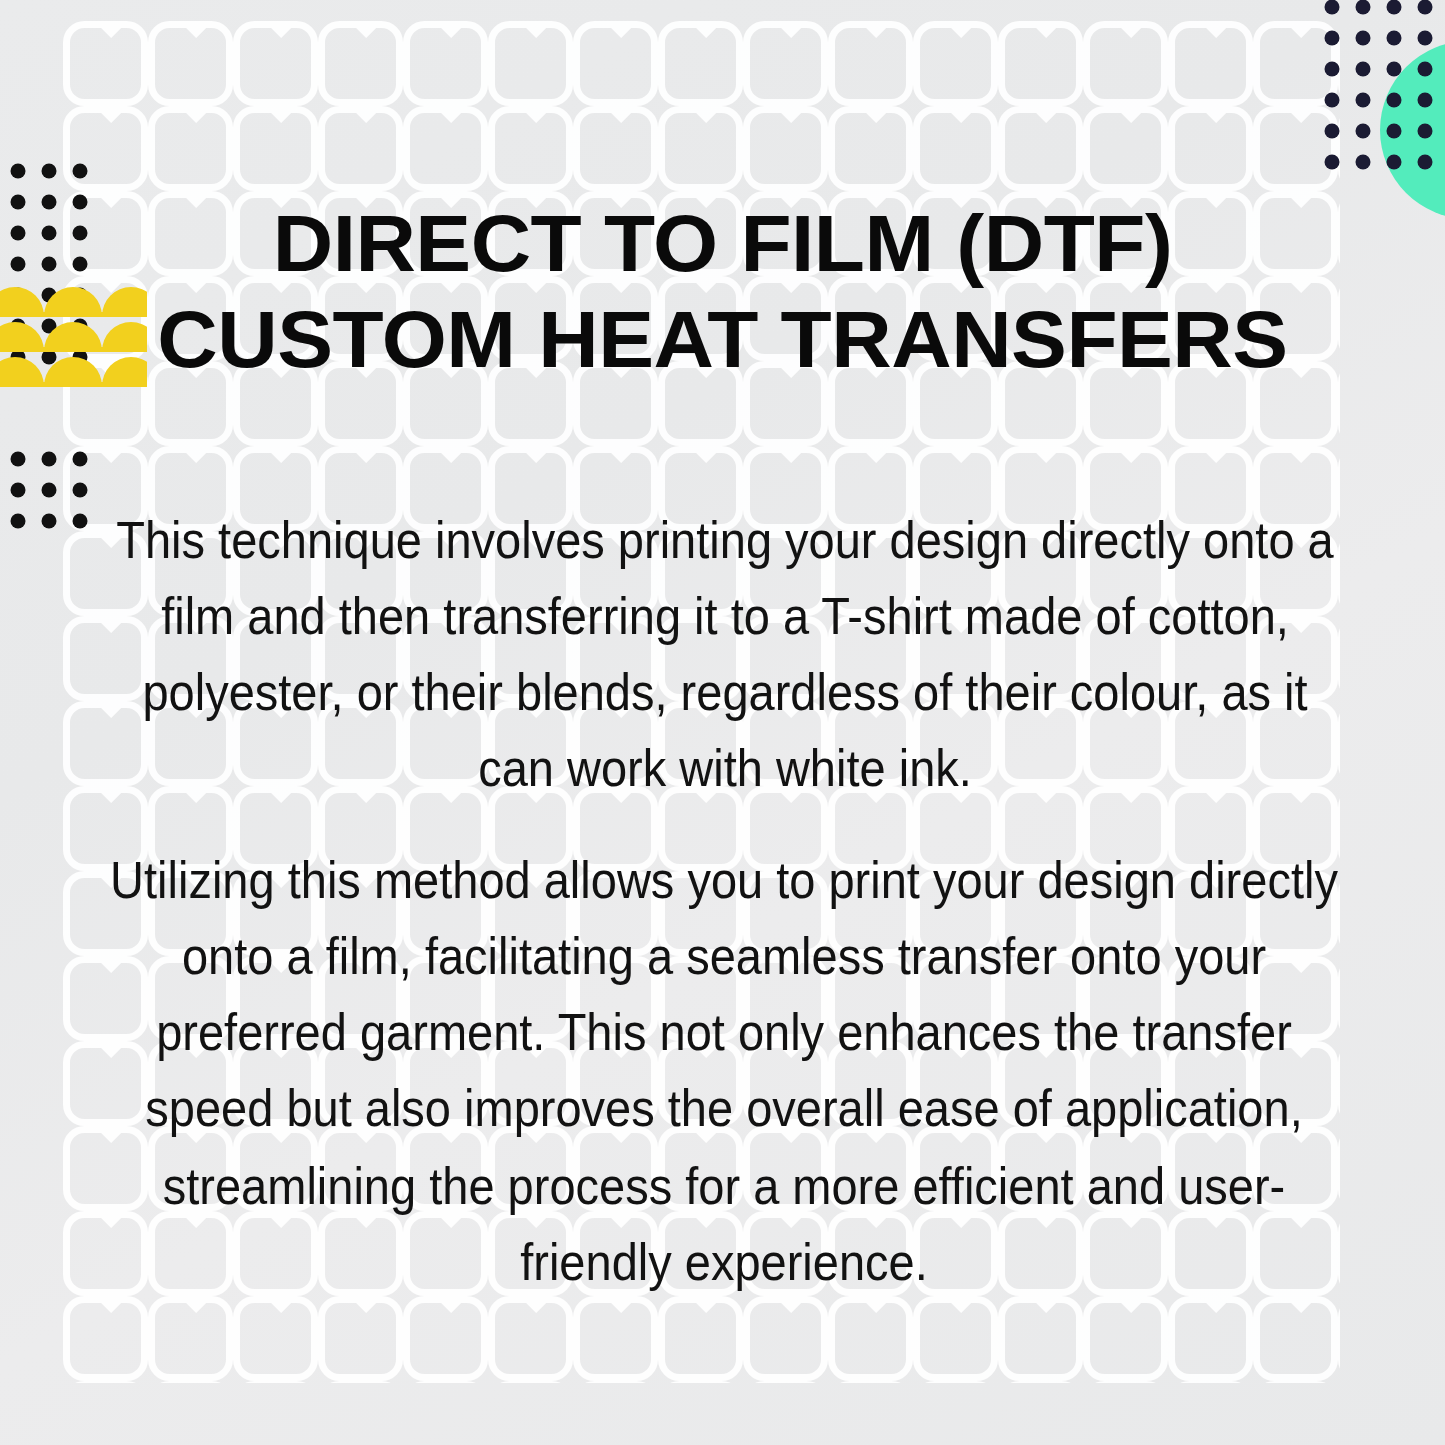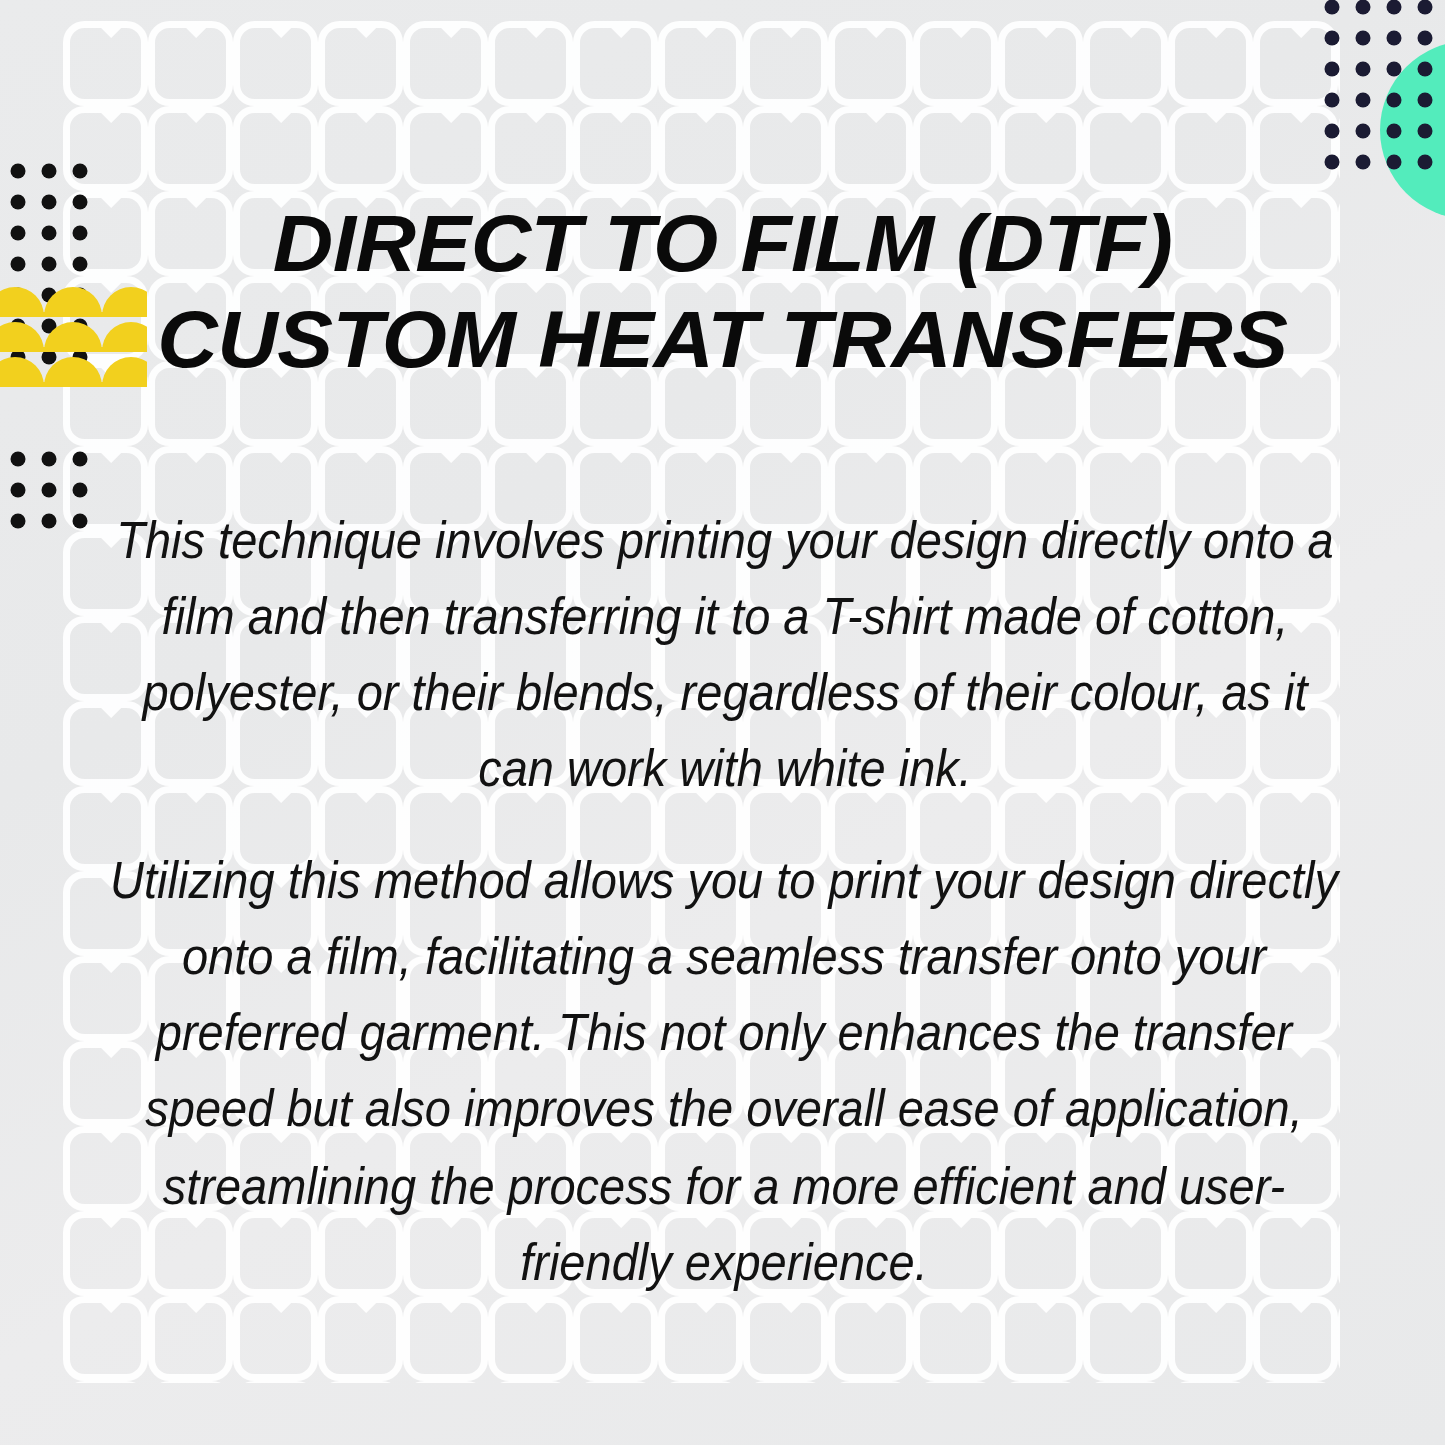--- a/index.html
+++ b/index.html
@@ -65,21 +65,20 @@
   }
   #yellow-shape svg { display: block; }
 
   
   .content {
     position: absolute;
     left: 0;
     top: 0;
     width: 1445px;
     height: 1445px;
-    font-style: italic;
   }
 
   #page-title {
     position: absolute;
     left: 160px;
     top: 143px;
     width: 1125px;
     text-align: center;
     font-family: "Liberation Sans Narrow", "Liberation Sans", sans-serif;
     font-weight: 700;

